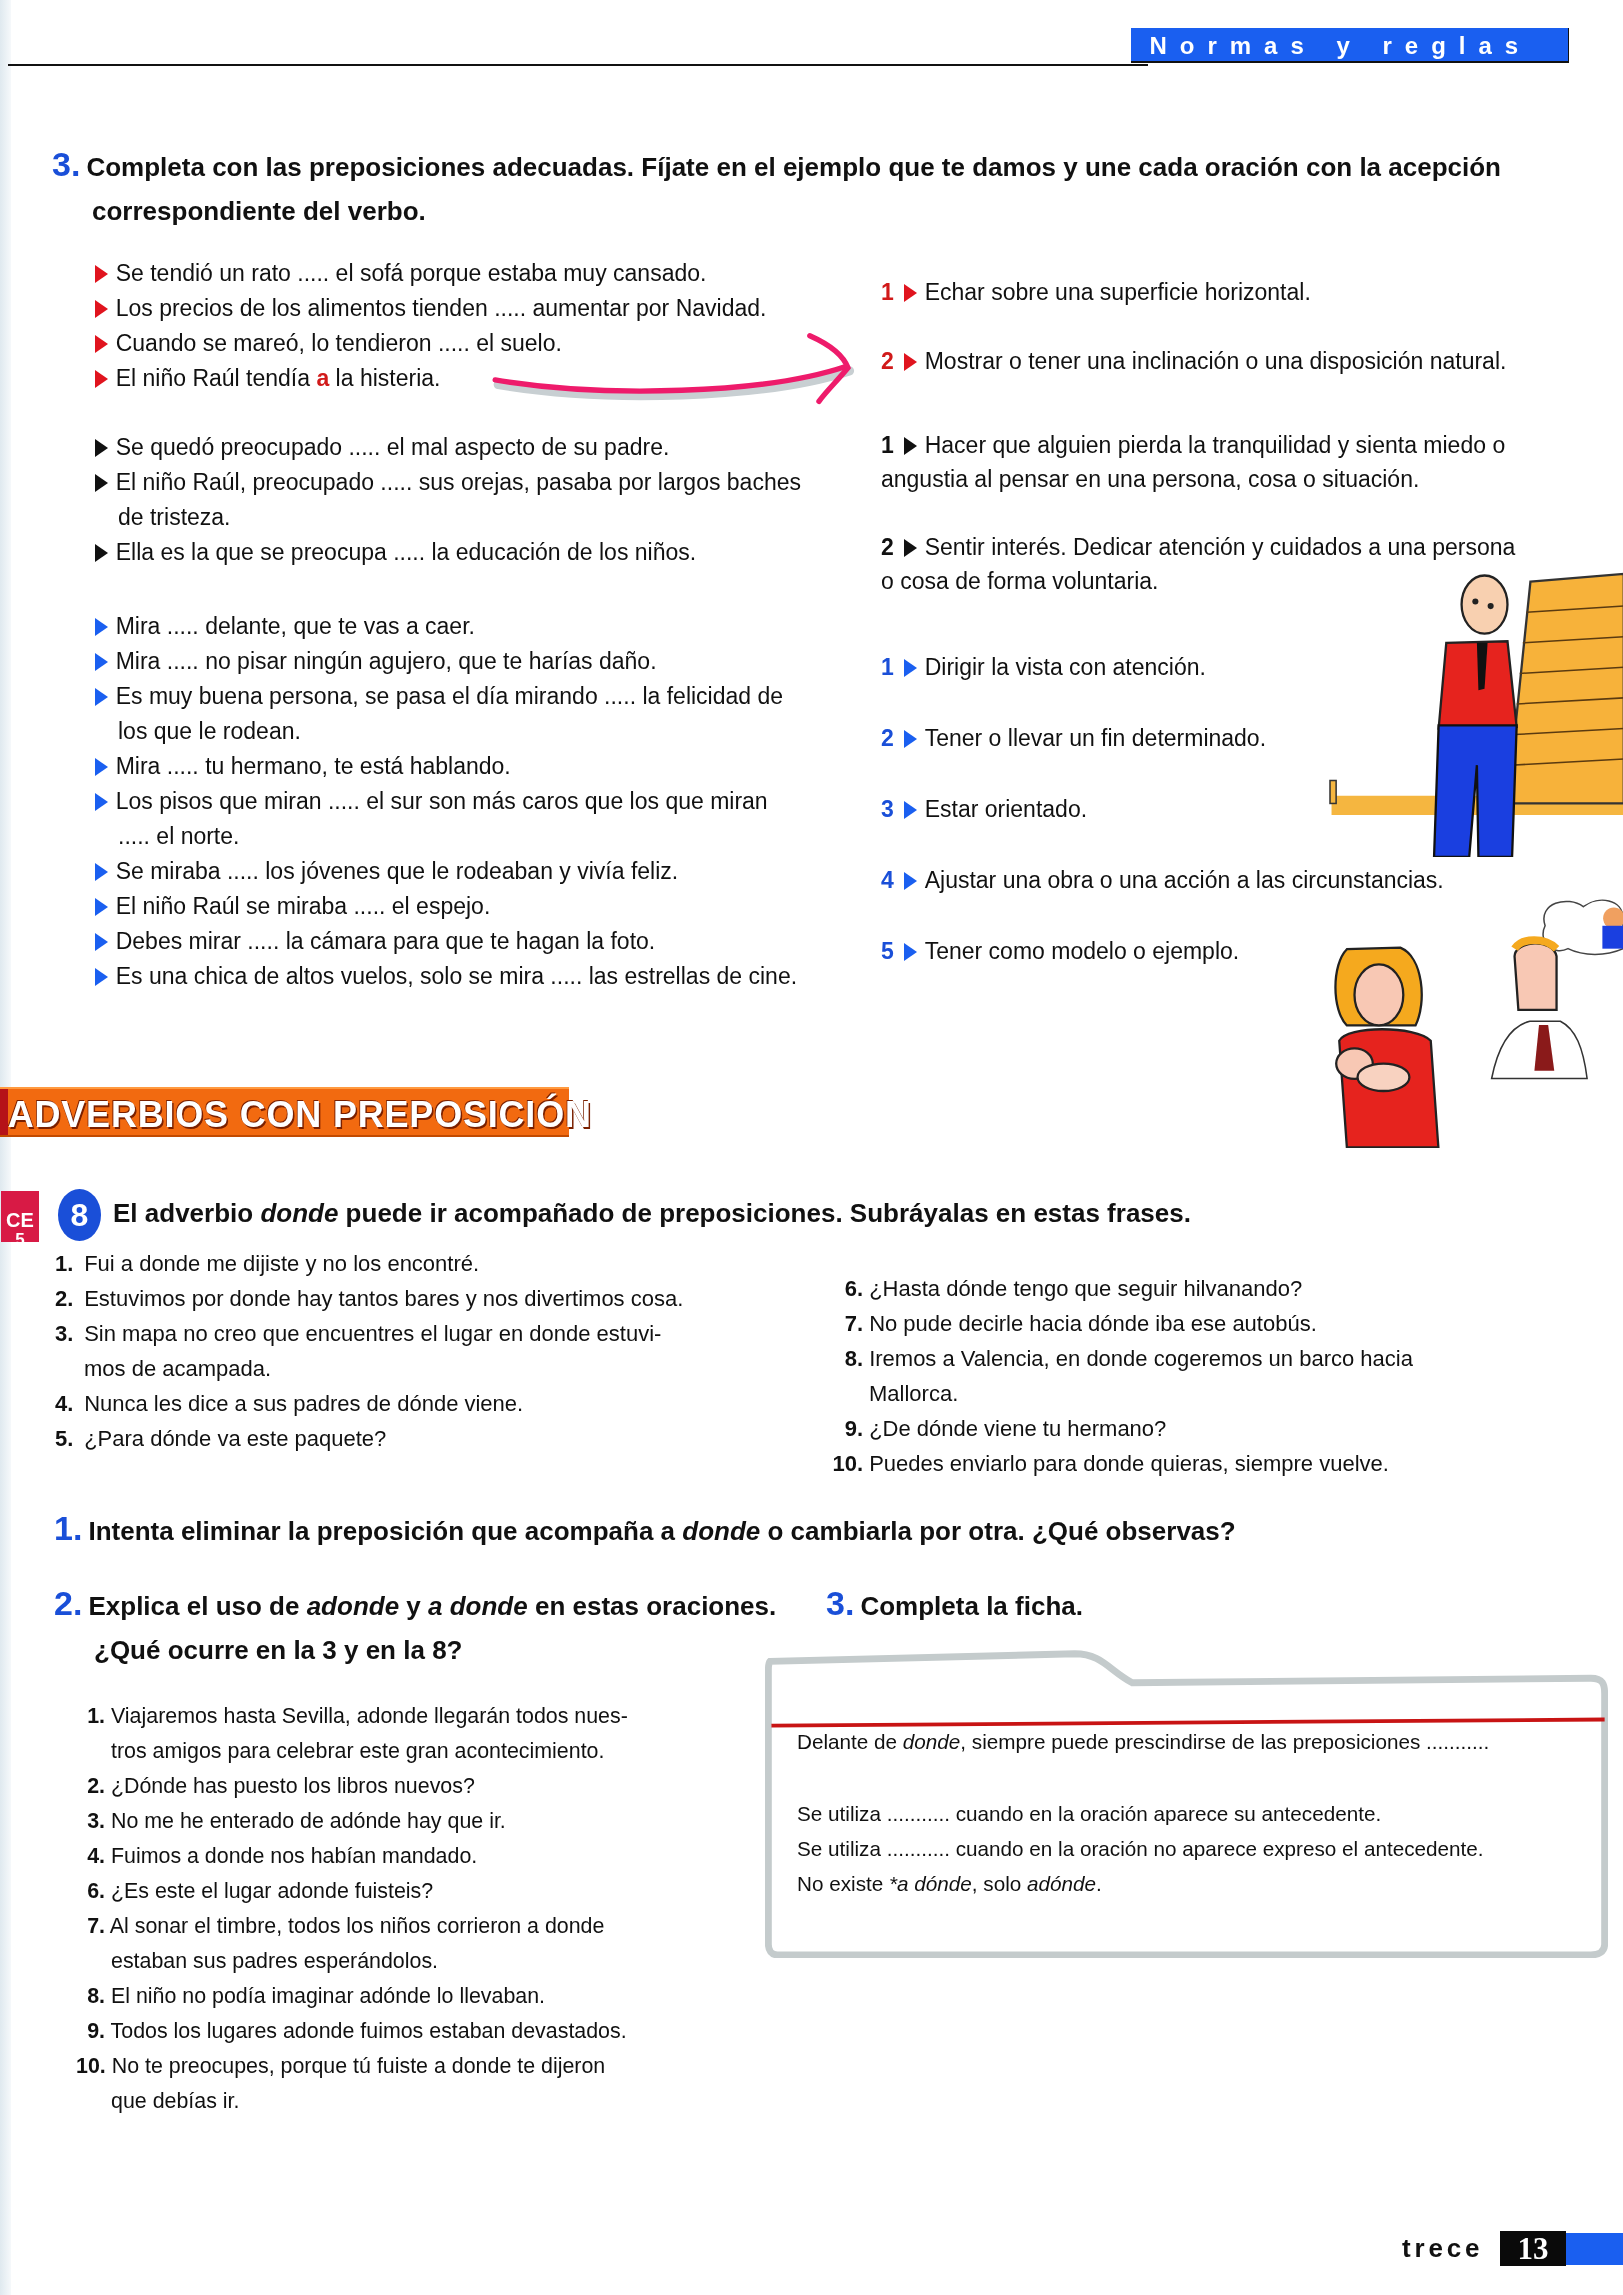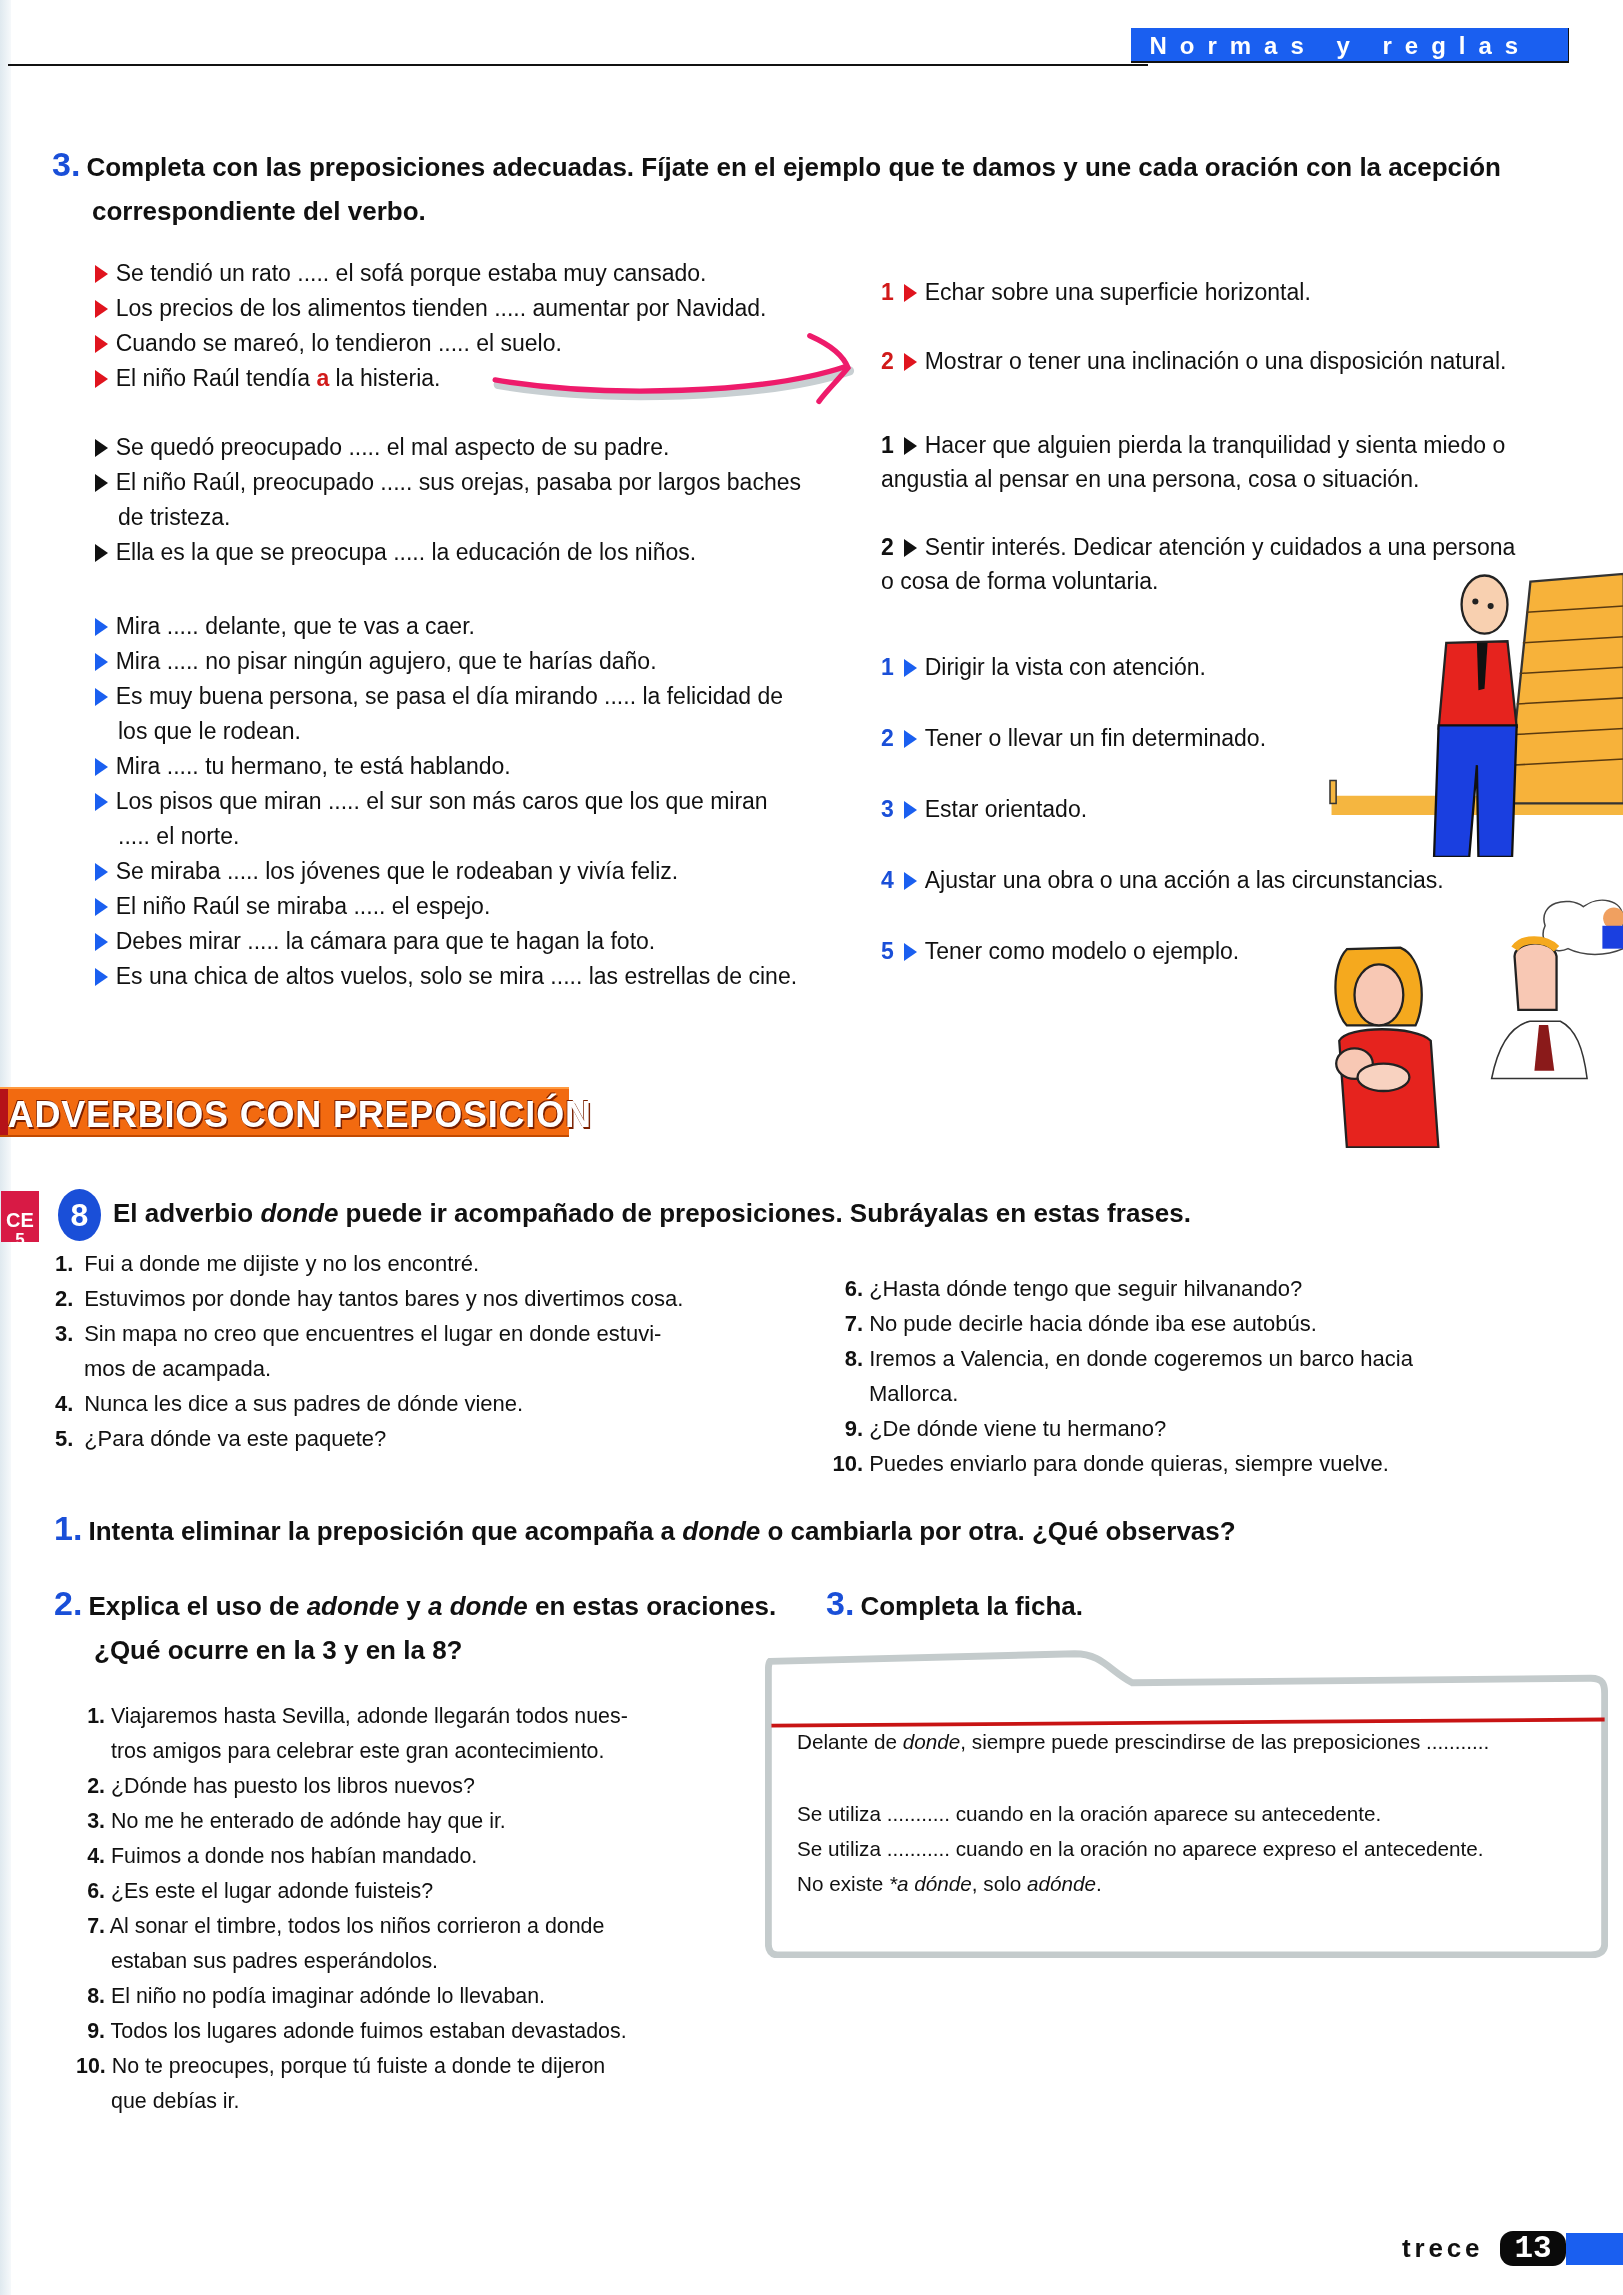--- a/index.html
+++ b/index.html
@@ -49,21 +49,21 @@
 
   
   .ficha { position: absolute; left: 765px; top: 1640px; width: 934px; height: 318px; padding-left: 42px; }
   .ficha-bg { position: absolute; inset: 0; }
   .ficha-text { position: absolute; left: 32px; top: 84px; font-family: "Liberation Sans", sans-serif; font-size: 20.7px; line-height: 35px; color: #111; white-space: nowrap; }
   .ficha-text .it { font-style: italic; }
   .gap { height: 37px; }
 
   
   .footer-label { position: absolute; left: 1402px; top: 2233px; font-family: "Liberation Sans", sans-serif; font-weight: bold; font-size: 26px; letter-spacing: 3.8px; color: #111; }
-  .page-num { position: absolute; left: 1500px; top: 2231px; width: 66px; height: 35px; background: #0a0a0a; color: #fff; font-family: Liberation Mono, monospace; font-weight: bold; font-size: 31px; line-height: 35px; text-align: center; border-radius: 13px; }
+  .page-num { position: absolute; left: 1500px; top: 2231px; width: 66px; height: 35px; background: #0a0a0a; color: #fff; font-family: Liberation Serif, serif; font-weight: bold; font-size: 31px; line-height: 35px; text-align: center; }
   .page-bar { position: absolute; left: 1566px; top: 2233px; width: 58px; height: 32px; background: #1a5ff0; }
 
   .illus { position: absolute; }
 </style>
 </head>
 <body>
 
 <div class="left-edge"></div>
 
 <div class="top-rule"></div>

